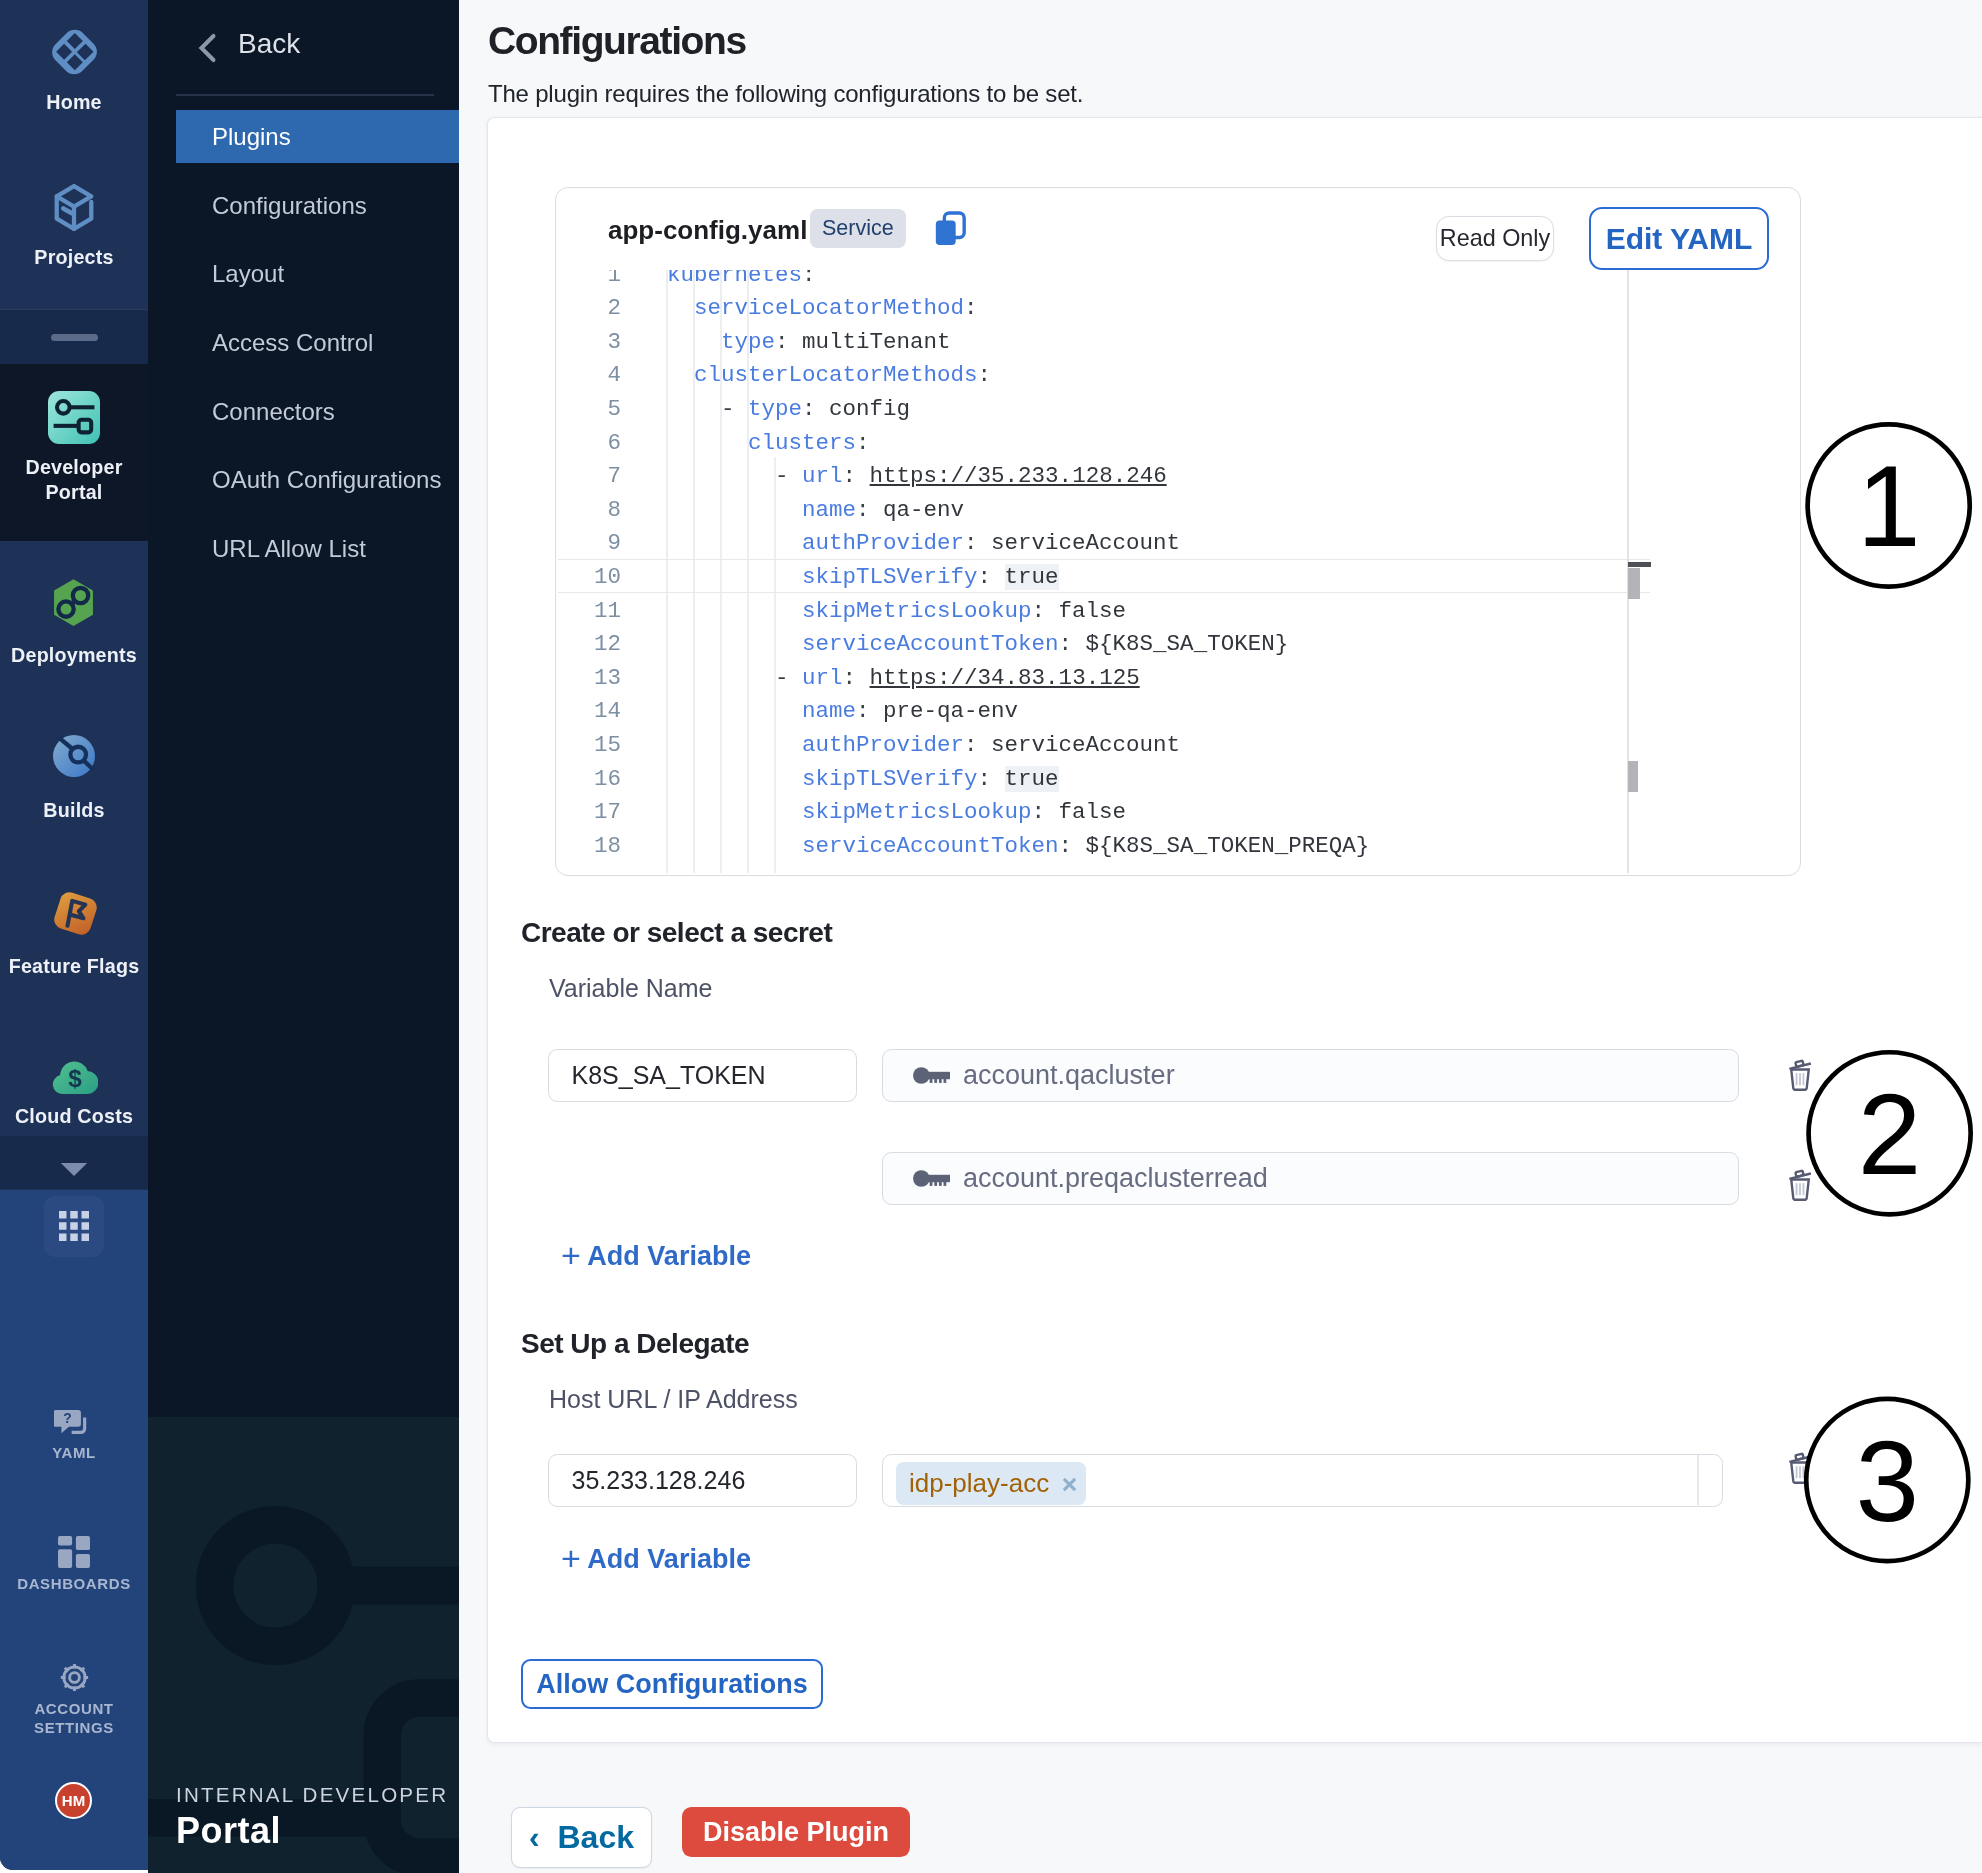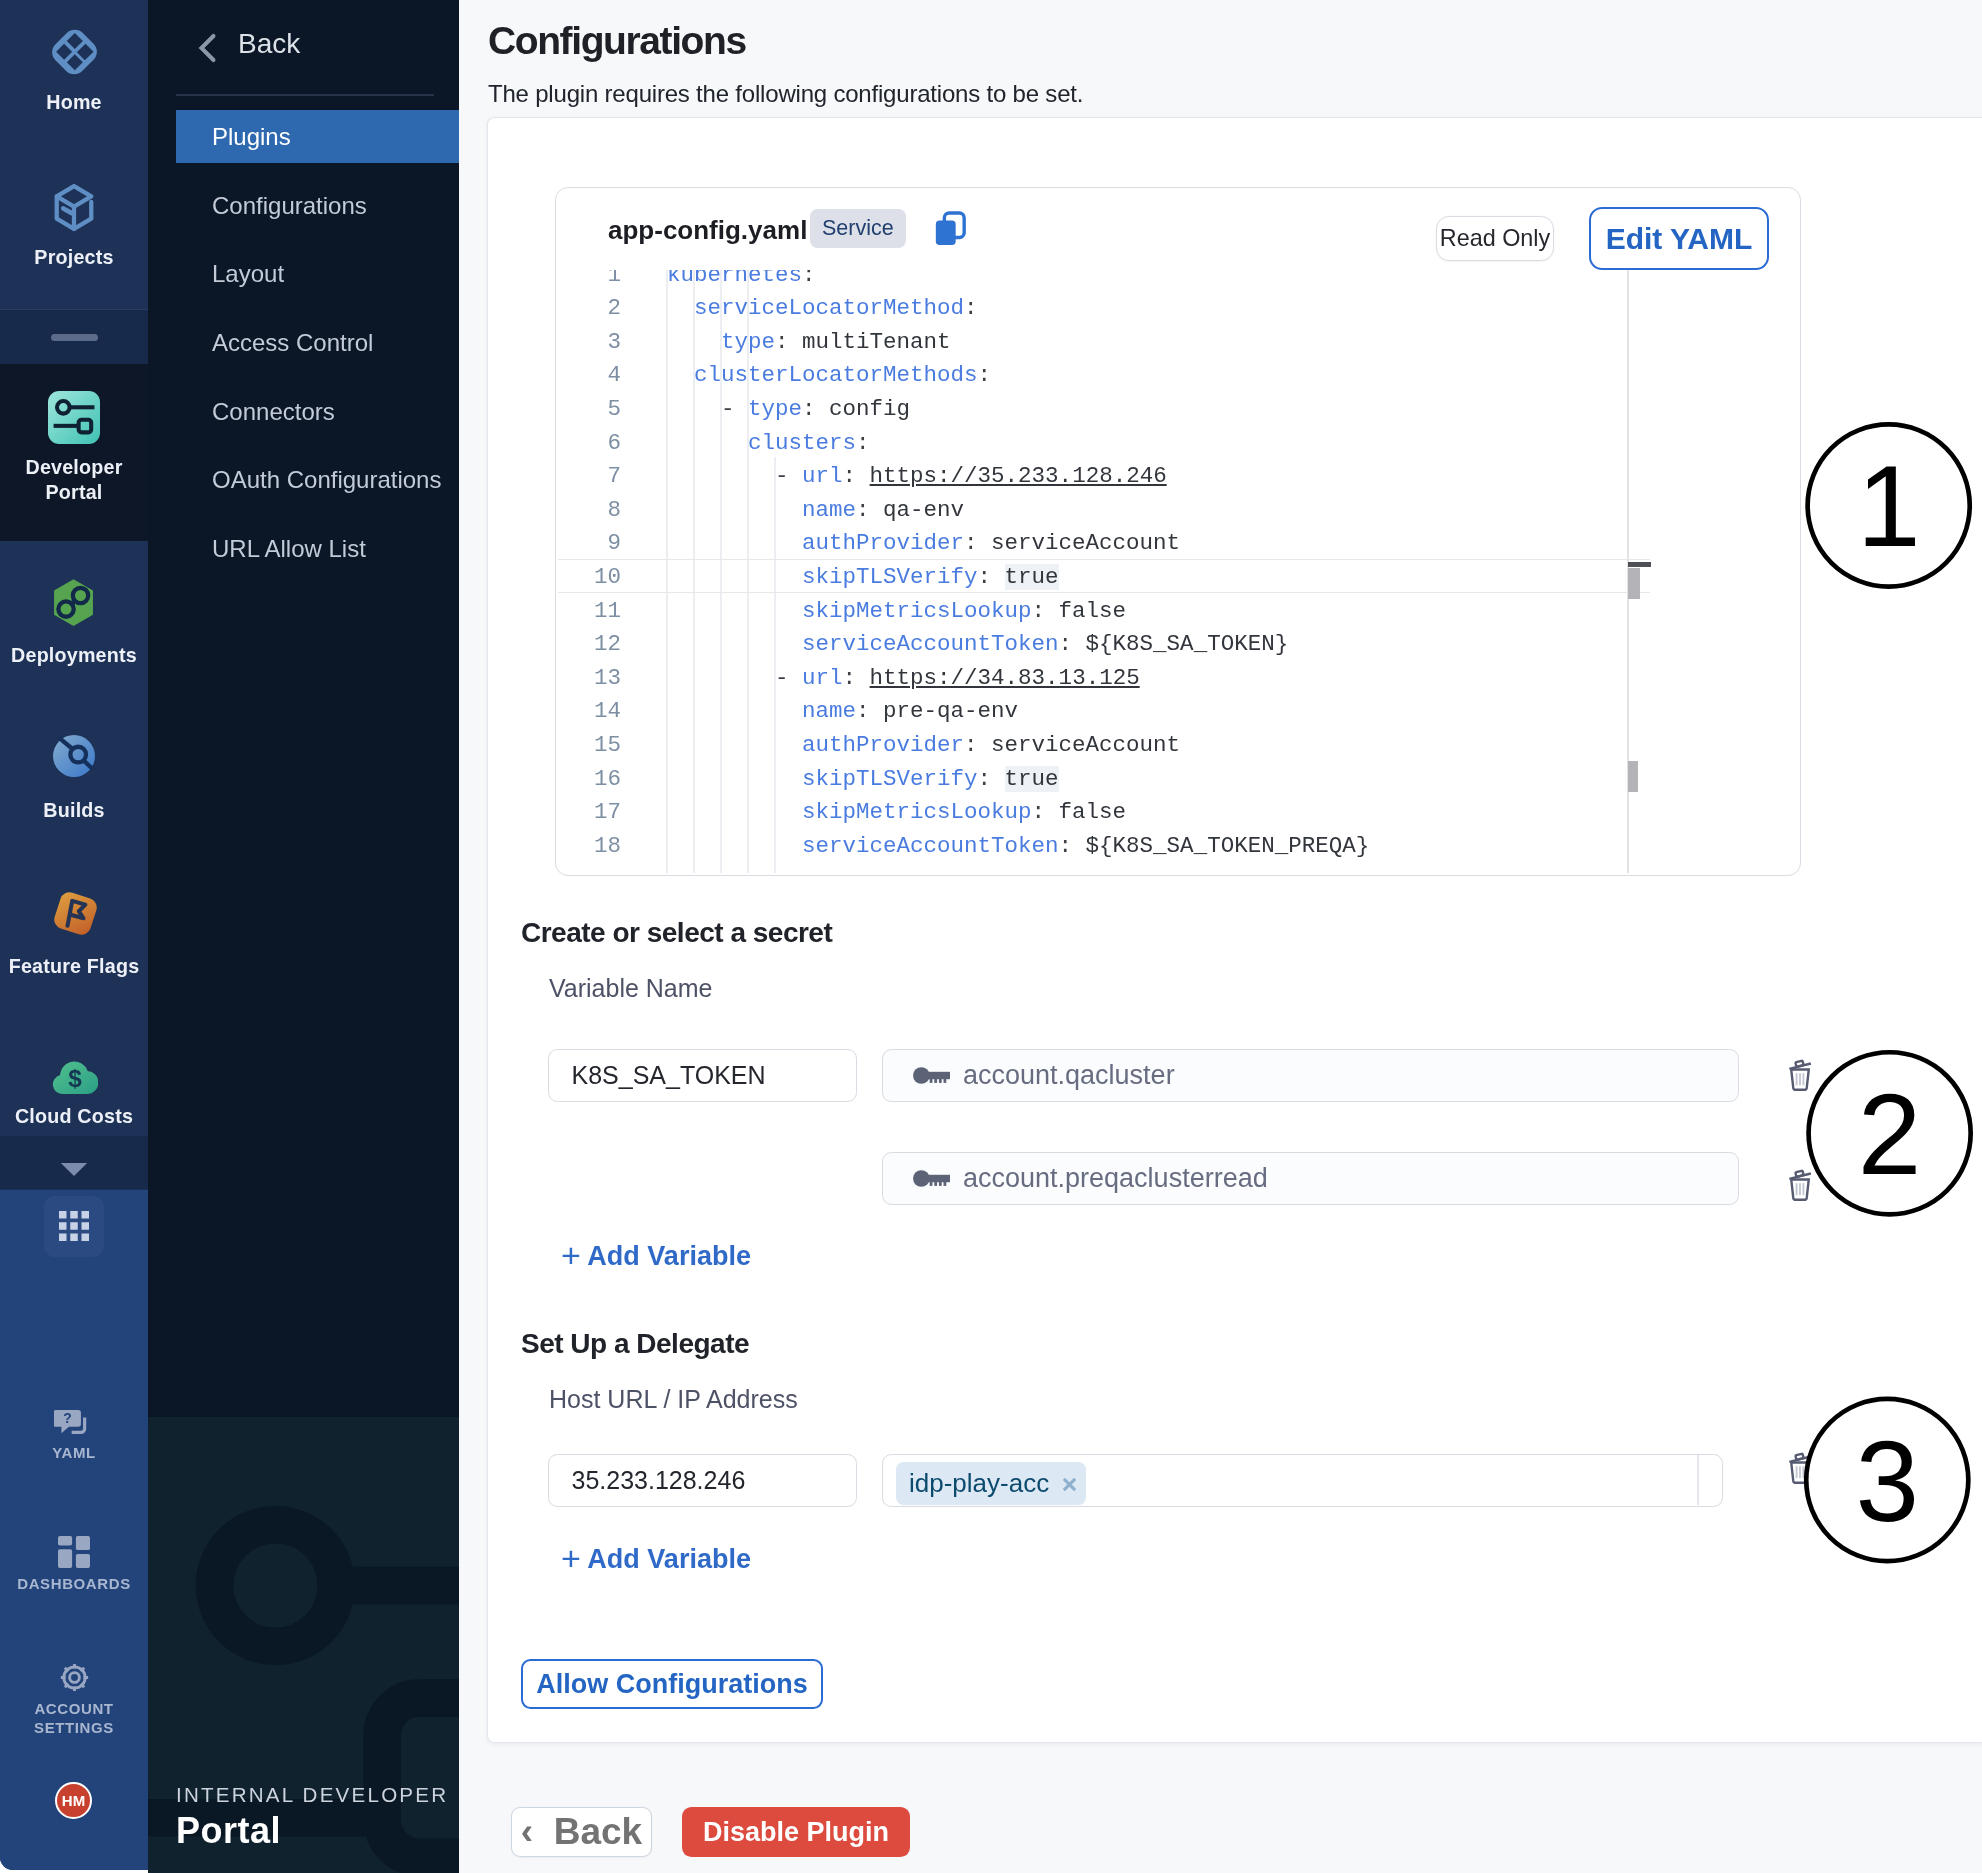--- a/index.html
+++ b/index.html
@@ -275,21 +275,21 @@
       <div class="h2" style="left:33px;top:1210px;">Set Up a Delegate</div>
       <div class="lbl" style="left:61px;top:1267px;">Host URL / IP Address</div>
       <div class="inp" style="left:60px;top:1336px;width:309px;">35.233.128.246</div>
       <div class="sel" style="left:394px;top:1336px;width:841px;background:#fff;"></div>
 
       <div class="addvar" style="left:73px;top:1421px;"><span style="font-size:34px;font-weight:400;vertical-align:-1.9px;">+</span> Add Variable</div>
 
       <div class="btn" style="left:33px;top:1541px;width:302px;height:50px;border:2.8px solid #2b6cd4;border-radius:9.4px;font-size:27px;font-weight:700;color:#2465c4;">Allow Configurations</div>
     </div>
 
-    <div class="btn" style="left:52px;top:1807px;width:141px;height:50px;border:1.9px solid #cdd6e4;border-radius:9.4px;font-size:37px;font-weight:700;color:#737373;box-shadow:0 0.9px 1.9px rgba(0,0,0,0.05);">‹&nbsp; Back</div>
+    <div class="btn" style="left:52px;top:1807px;width:141px;height:61px;border:1.9px solid #cdd6e4;border-radius:9.4px;font-size:32px;font-weight:700;color:#0369a1;box-shadow:0 0.9px 1.9px rgba(0,0,0,0.05);">‹&nbsp; Back</div>
     <div class="btn" style="left:223px;top:1807px;width:228px;height:50px;background:#dc4b3e;border-radius:9.4px;font-size:27px;font-weight:700;color:#fff;">Disable Plugin</div>
   </div>
 
   <svg class="abs" style="left:913px;top:1066px;" width="37" height="19" viewBox="0 0 40 20">
     <circle cx="9" cy="10" r="9" fill="#5d6377"></circle>
     <rect x="14" y="6" width="26" height="8" fill="#5d6377"></rect>
     <g fill="#5d6377">
         <rect x="18" y="13" width="3" height="5"></rect>
         <rect x="23" y="13" width="3" height="5"></rect>
         <rect x="28" y="13" width="3" height="5"></rect>
@@ -303,21 +303,21 @@
     <g fill="#5d6377">
         <rect x="18" y="13" width="3" height="5"></rect>
         <rect x="23" y="13" width="3" height="5"></rect>
         <rect x="28" y="13" width="3" height="5"></rect>
         <rect x="33" y="13" width="3" height="5"></rect>
       </g>
   </svg>
   <div class="abs" style="left:963px;top:1163px;font-size:27px;color:#676c80;">account.preqaclusterread</div>
 
   <div class="abs" style="left:896px;top:1462px;width:190px;height:43px;background:#dce8f3;border-radius:7.5px;"></div>
-  <div class="abs" style="left:909px;top:1468px;font-size:26px;color:#0c4a6e;">idp-play-acc</div>
+  <div class="abs" style="left:909px;top:1468px;font-size:26px;color:#a16207;">idp-play-acc</div>
   <svg class="abs" style="left:1062px;top:1477px;" width="15" height="15" viewBox="0 0 16 16">
     <path d="M2 2 L14 14 M14 2 L2 14" stroke="#8fb0cc" stroke-width="3.2"></path>
   </svg>
   <div class="abs" style="left:1697px;top:1455px;width:1.9px;height:50px;background:#e4e7ec;"></div>
 
   <svg class="abs" style="left:1788px;top:1059px;" width="24" height="32" viewBox="0 0 26 34">
       <g fill="none" stroke="#565b72" stroke-width="2.6">
         <path d="M3.5 11 h19 l-2.2 20 a2.5 2.5 0 0 1 -2.5 2 h-9.6 a2.5 2.5 0 0 1 -2.5 -2 z"></path>
         <g transform="rotate(-14 13 7)">
           <line x1="1" y1="7.5" x2="25" y2="7.5"></line>

